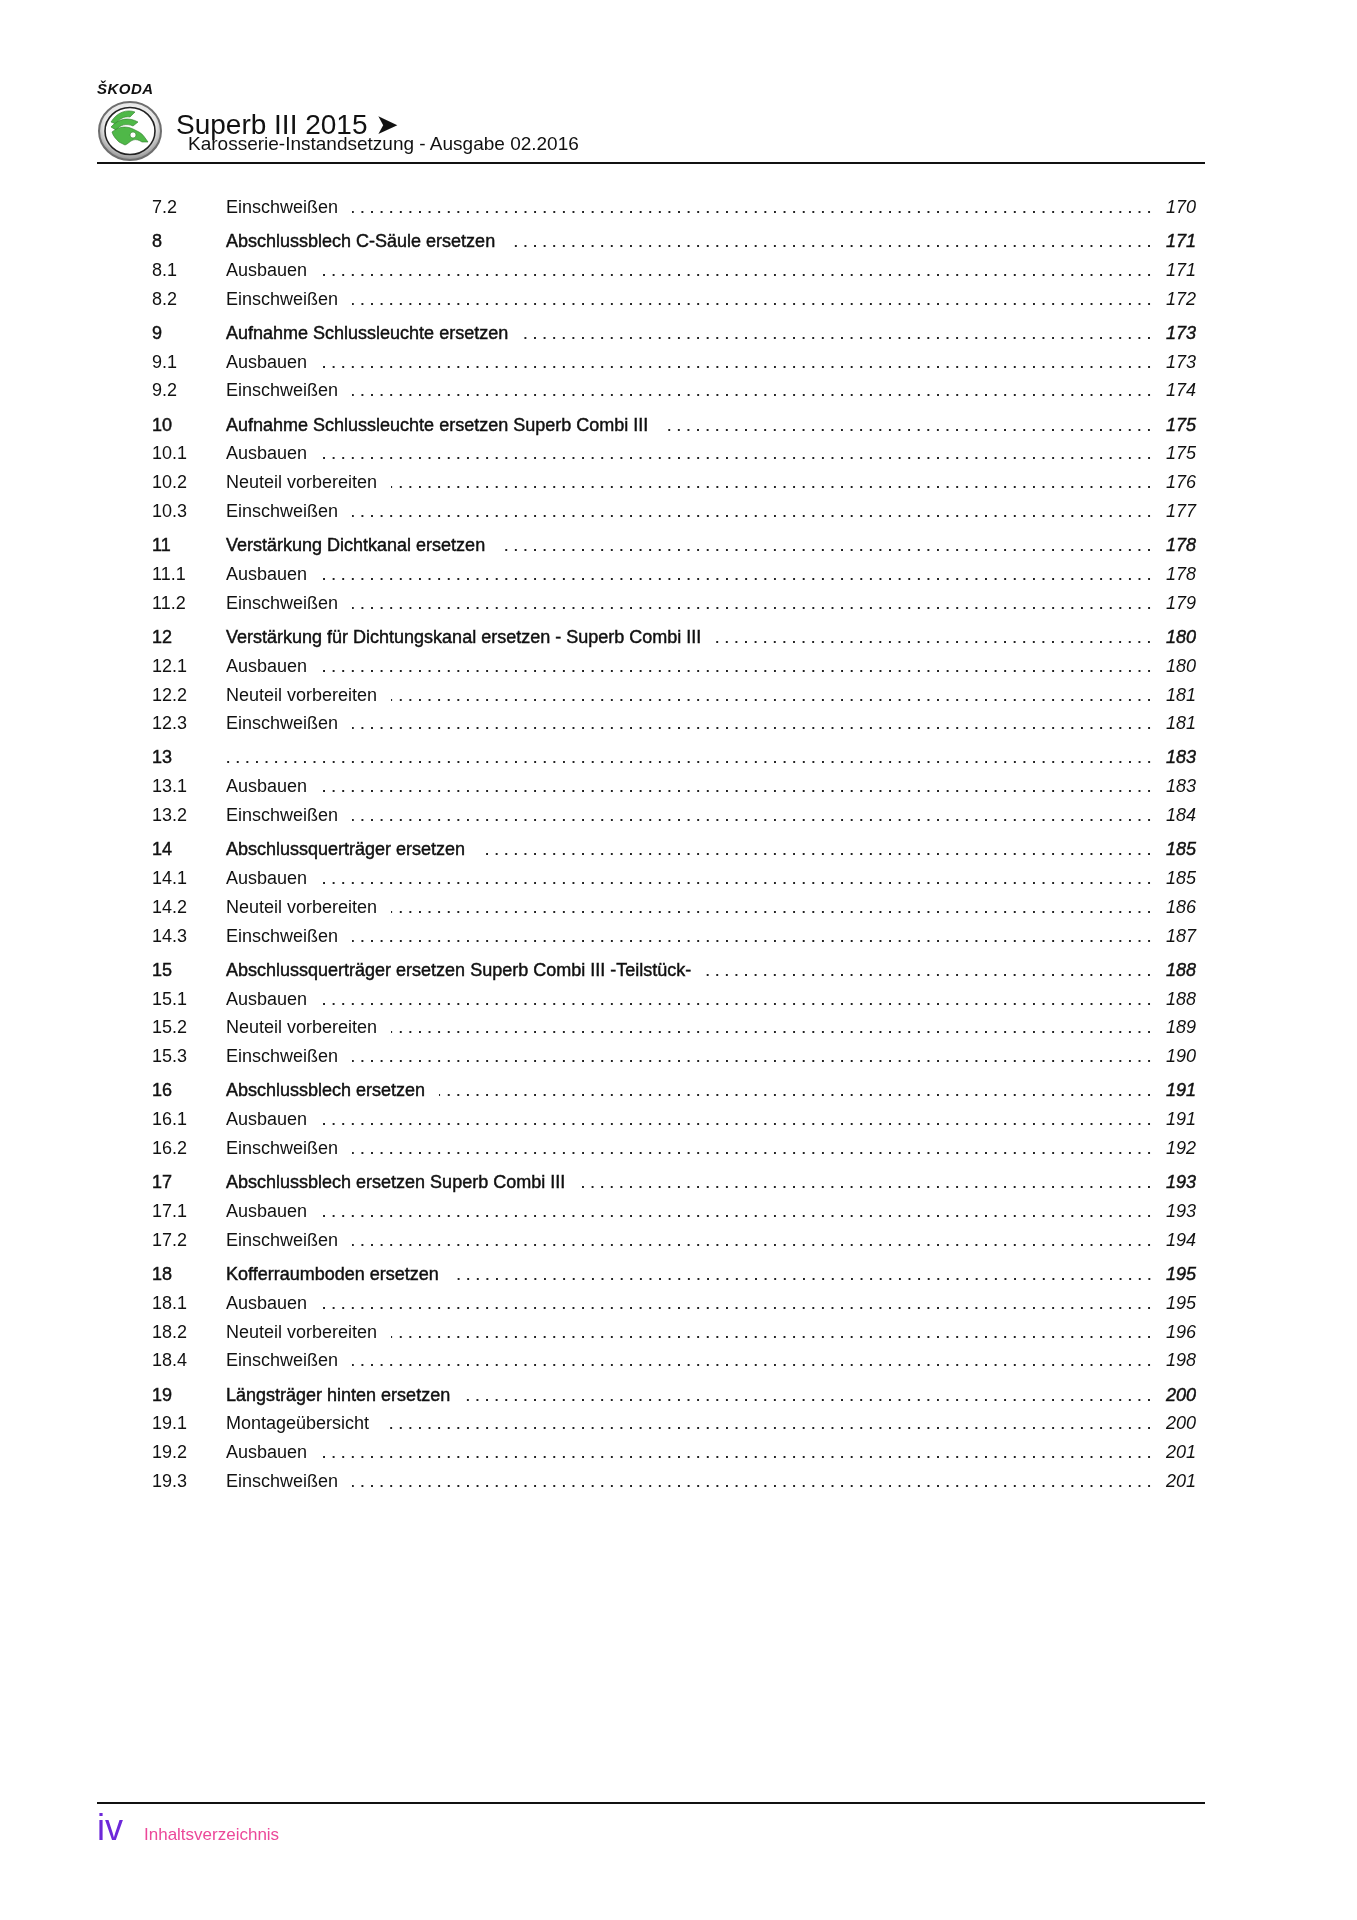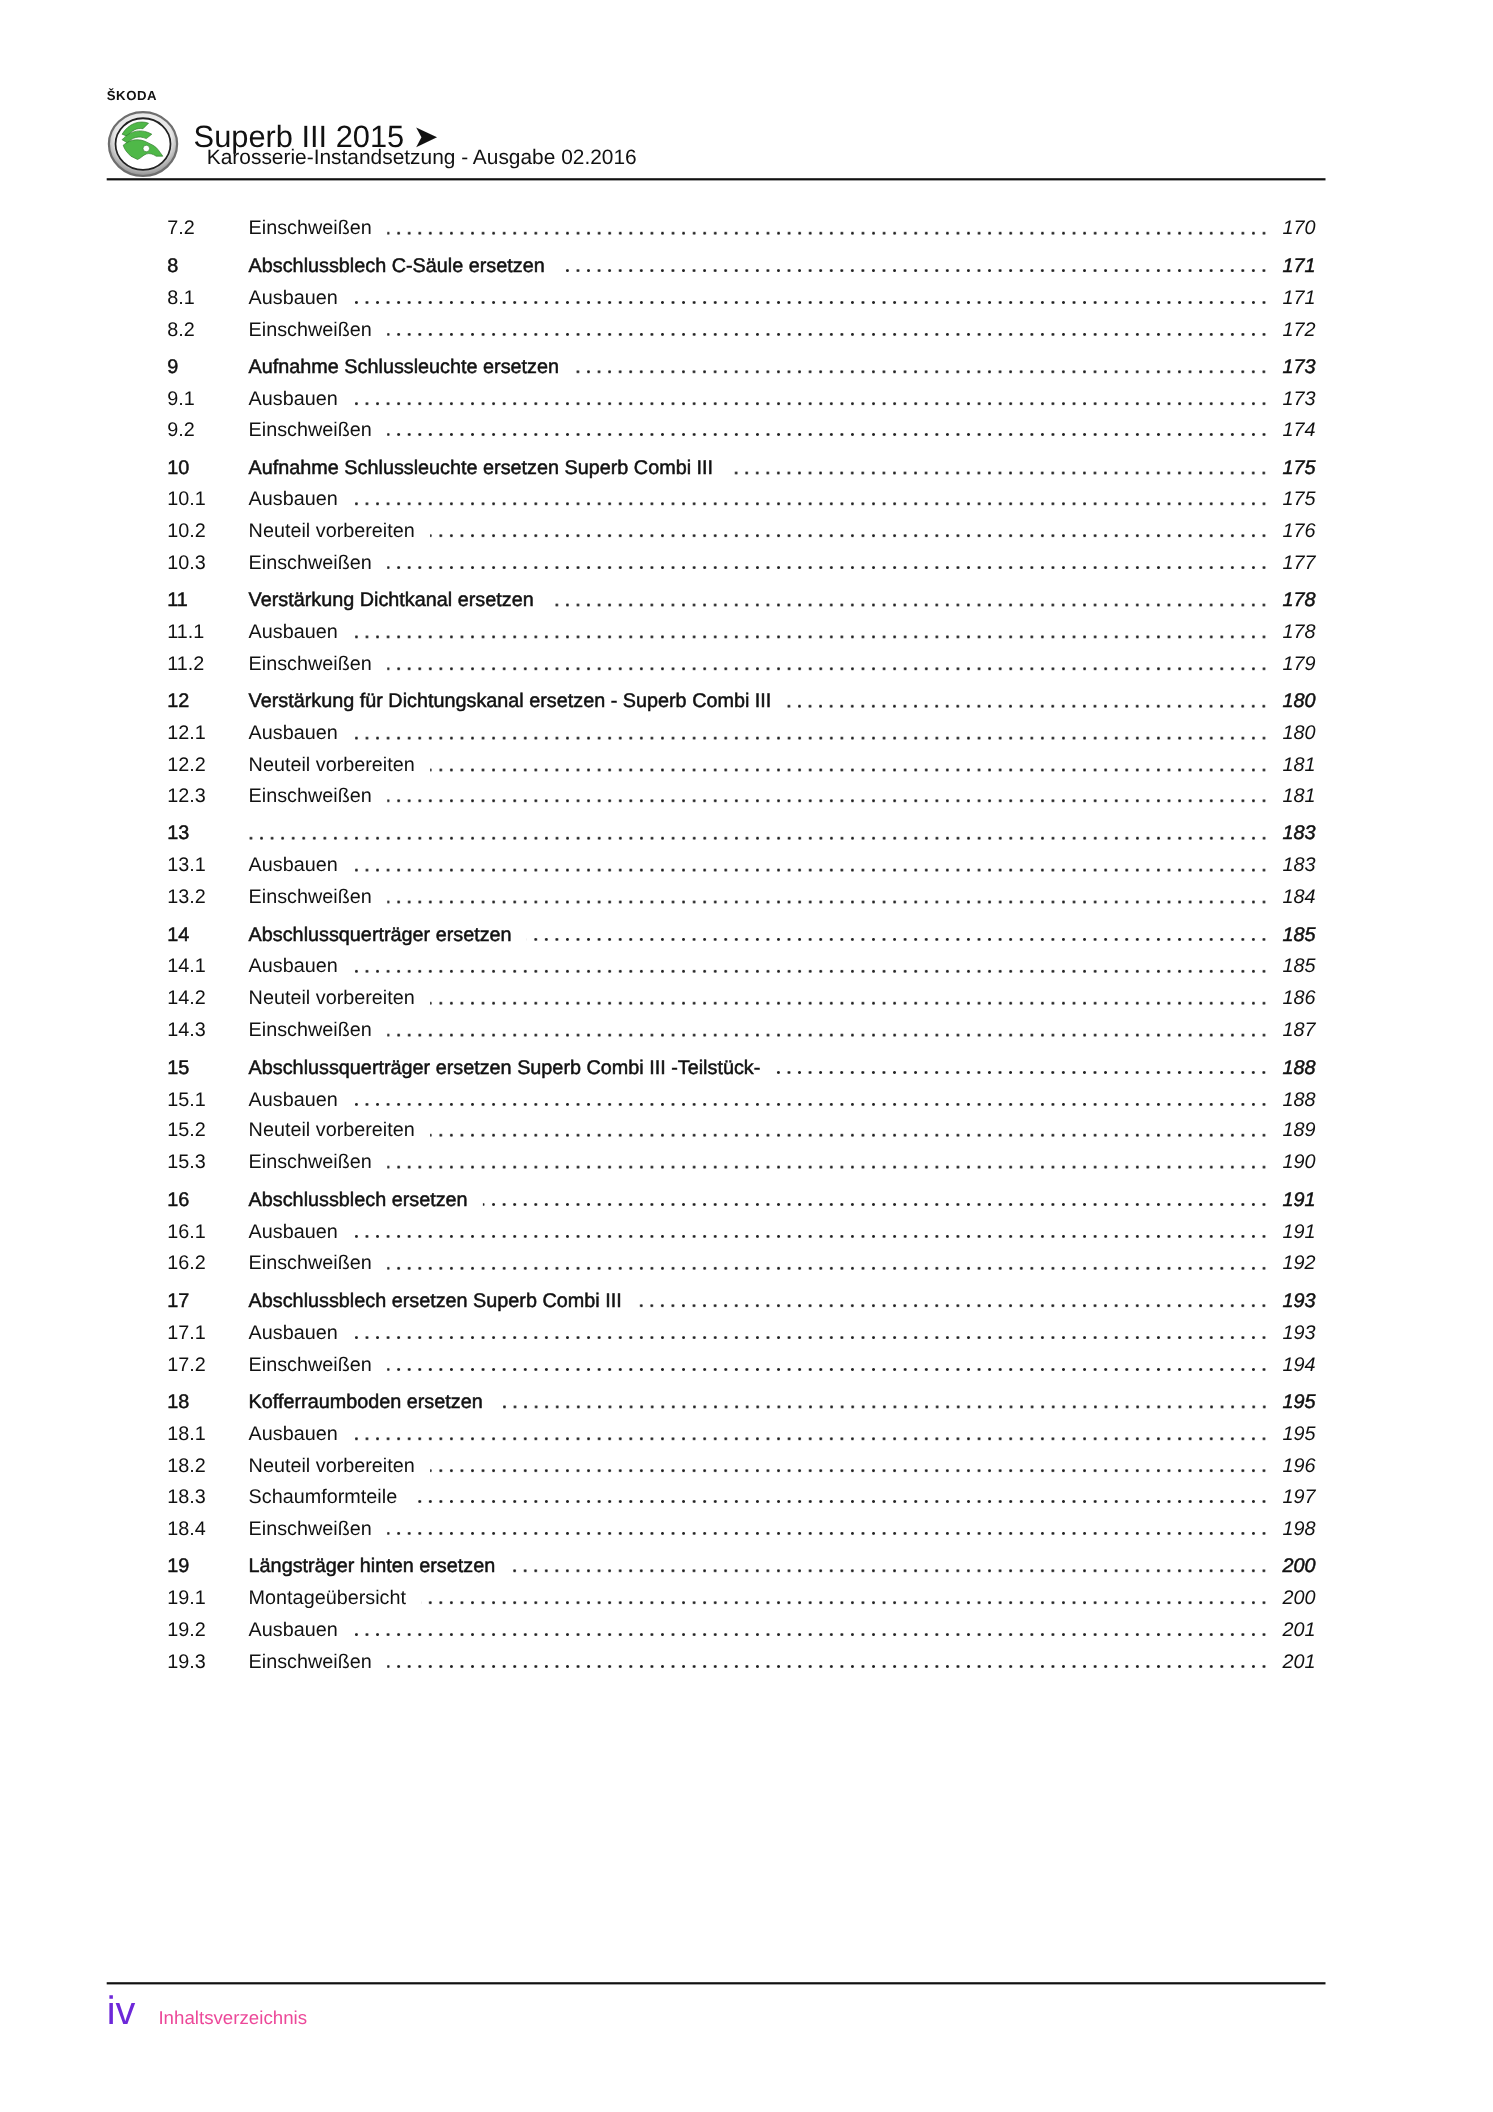--- a/index.html
+++ b/index.html
@@ -12,24 +12,25 @@
     height: 1920px;
     position: relative;
     overflow: hidden;
     font-family: "Liberation Sans", sans-serif;
     color: #1a1a1a;
   }
   .brand-word {
     position: absolute;
     left: 97px;
     top: 80px;
-    font-size: 12px;
+    font-size: 15px;
     font-weight: bold;
     letter-spacing: 0.5px;
     color: #111;
+    font-style: italic;
   }
   .logo {
     position: absolute;
     left: 97px;
     top: 100px;
     width: 66px;
     height: 62px;
   }
   .header-line1 {
     position: absolute;
@@ -379,26 +380,20 @@
       <span class="leader"></span>
       <span class="page">195</span>
     </div>
     <div class="toc-row">
       <span class="num">18.2</span>
       <span class="title">Neuteil vorbereiten</span>
       <span class="leader"></span>
       <span class="page">196</span>
     </div>
     <div class="toc-row">
-      <span class="num">18.3</span>
-      <span class="title">Schaumformteile</span>
-      <span class="leader"></span>
-      <span class="page">197</span>
-    </div>
-    <div class="toc-row">
       <span class="num">18.4</span>
       <span class="title">Einschweißen</span>
       <span class="leader"></span>
       <span class="page">198</span>
     </div>
     <div class="toc-row chapter">
       <span class="num">19</span>
       <span class="title">Längsträger hinten ersetzen</span>
       <span class="leader"></span>
       <span class="page">200</span>

